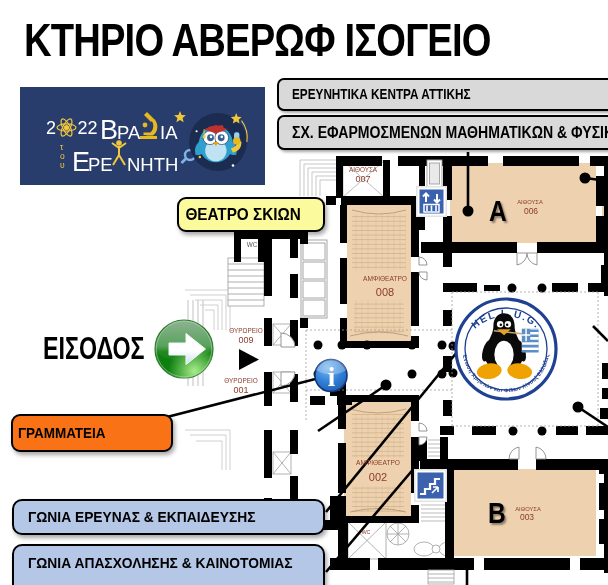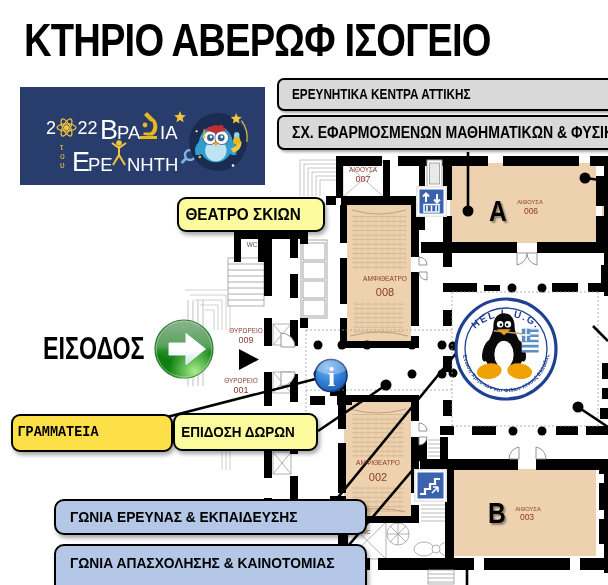--- a/index.html
+++ b/index.html
@@ -7,23 +7,23 @@
 .page{position:relative;width:608px;height:585px;background:#ffffff;overflow:hidden;}
 .title{position:absolute;left:24px;top:13px;font-size:46px;font-weight:bold;color:#000;letter-spacing:-1px;white-space:nowrap;transform:scaleX(0.83);transform-origin:left top;}
 .gbox{position:absolute;left:277px;width:400px;height:27px;background:#d9d9d9;border:2px solid #000;border-radius:7px;box-shadow:2px 2px 3px rgba(0,0,0,0.35);font-weight:bold;font-size:14px;line-height:27px;padding-left:13px;white-space:nowrap;}
 .gbox span{display:inline-block;transform:scaleX(0.84);transform-origin:left center;}
 .g1{top:78px;height:29px;line-height:29px;}
 .g2{top:115px;height:31px;line-height:31px;font-size:16px;}
 .g2 span{transform:scaleX(0.88);}
 .callout{position:absolute;border:2.5px solid #000;border-radius:9px;font-weight:bold;white-space:nowrap;box-shadow:2px 3px 4px rgba(0,0,0,0.35);}
 .callout span{display:inline-block;transform:scaleX(0.9);transform-origin:center center;}
 .theatro{left:177px;top:197px;width:144px;height:31px;background:#fbfb9d;font-size:17px;line-height:31px;}
-.gramm{left:11px;top:414px;width:158px;height:34px;background:#fde047;font-size:15px;line-height:33px;font-family:Liberation Mono, monospace;}
+.gramm{left:11px;top:414px;width:158px;height:34px;background:#f97316;font-size:15px;line-height:33px;}
 .epidosi{left:173px;top:413px;width:141px;height:34px;background:#fbfb9d;font-size:15px;line-height:34px;}
-.bbox{position:absolute;left:12px;width:295px;background:#b4c7e7;border:2.5px solid #000;border-radius:10px;font-weight:bold;font-size:15px;text-align:left;padding-left:14px;white-space:nowrap;box-shadow:2px 3px 4px rgba(0,0,0,0.35);margin-left:42px;}
+.bbox{position:absolute;left:12px;width:295px;background:#b4c7e7;border:2.5px solid #000;border-radius:10px;font-weight:bold;font-size:15px;text-align:left;padding-left:14px;white-space:nowrap;box-shadow:2px 3px 4px rgba(0,0,0,0.35);}
 .bbox span{display:inline-block;transform:scaleX(0.92);transform-origin:left center;}
 .b1{top:499px;height:32px;line-height:32px;}
 .b2{top:544px;height:50px;line-height:34px;}
 .eisodos{position:absolute;left:43px;top:331px;font-size:31px;font-weight:bold;transform:scaleX(0.75);transform-origin:left top;}
 </style>
 </head>
 <body>
 <div class="page">
 
 <svg id="plan" width="608" height="585" viewBox="0 0 608 585" style="position:absolute;left:0;top:0;" xmlns="http://www.w3.org/2000/svg">
@@ -535,18 +535,17 @@
 <div class="gbox g1"><span>ΕΡΕΥΝΗΤΙΚΑ ΚΕΝΤΡΑ ΑΤΤΙΚΗΣ</span></div>
 
 <div class="gbox g2"><span>ΣΧ. ΕΦΑΡΜΟΣΜΕΝΩΝ ΜΑΘΗΜΑΤΙΚΩΝ &amp; ΦΥΣΙΚΩΝ ΕΠΙΣΤΗΜΩΝ</span></div>
 
 <div class="callout theatro"><span>ΘΕΑΤΡΟ ΣΚΙΩΝ</span></div>
 
 <div class="eisodos">ΕΙΣΟΔΟΣ</div>
 
 <div class="callout gramm"><span>ΓΡΑΜΜΑΤΕΙΑ</span></div>
 
-<div class="callout epidosi"><span>ΕΠΙΔΟΣΗ ΔΩΡΩΝ</span></div>
 
 <div class="bbox b1"><span>ΓΩΝΙΑ ΕΡΕΥΝΑΣ &amp; ΕΚΠΑΙΔΕΥΣΗΣ</span></div>
 
 <div class="bbox b2"><span>ΓΩΝΙΑ ΑΠΑΣΧΟΛΗΣΗΣ &amp; ΚΑΙΝΟΤΟΜΙΑΣ</span></div>
 </div>
 
 </body></html>

